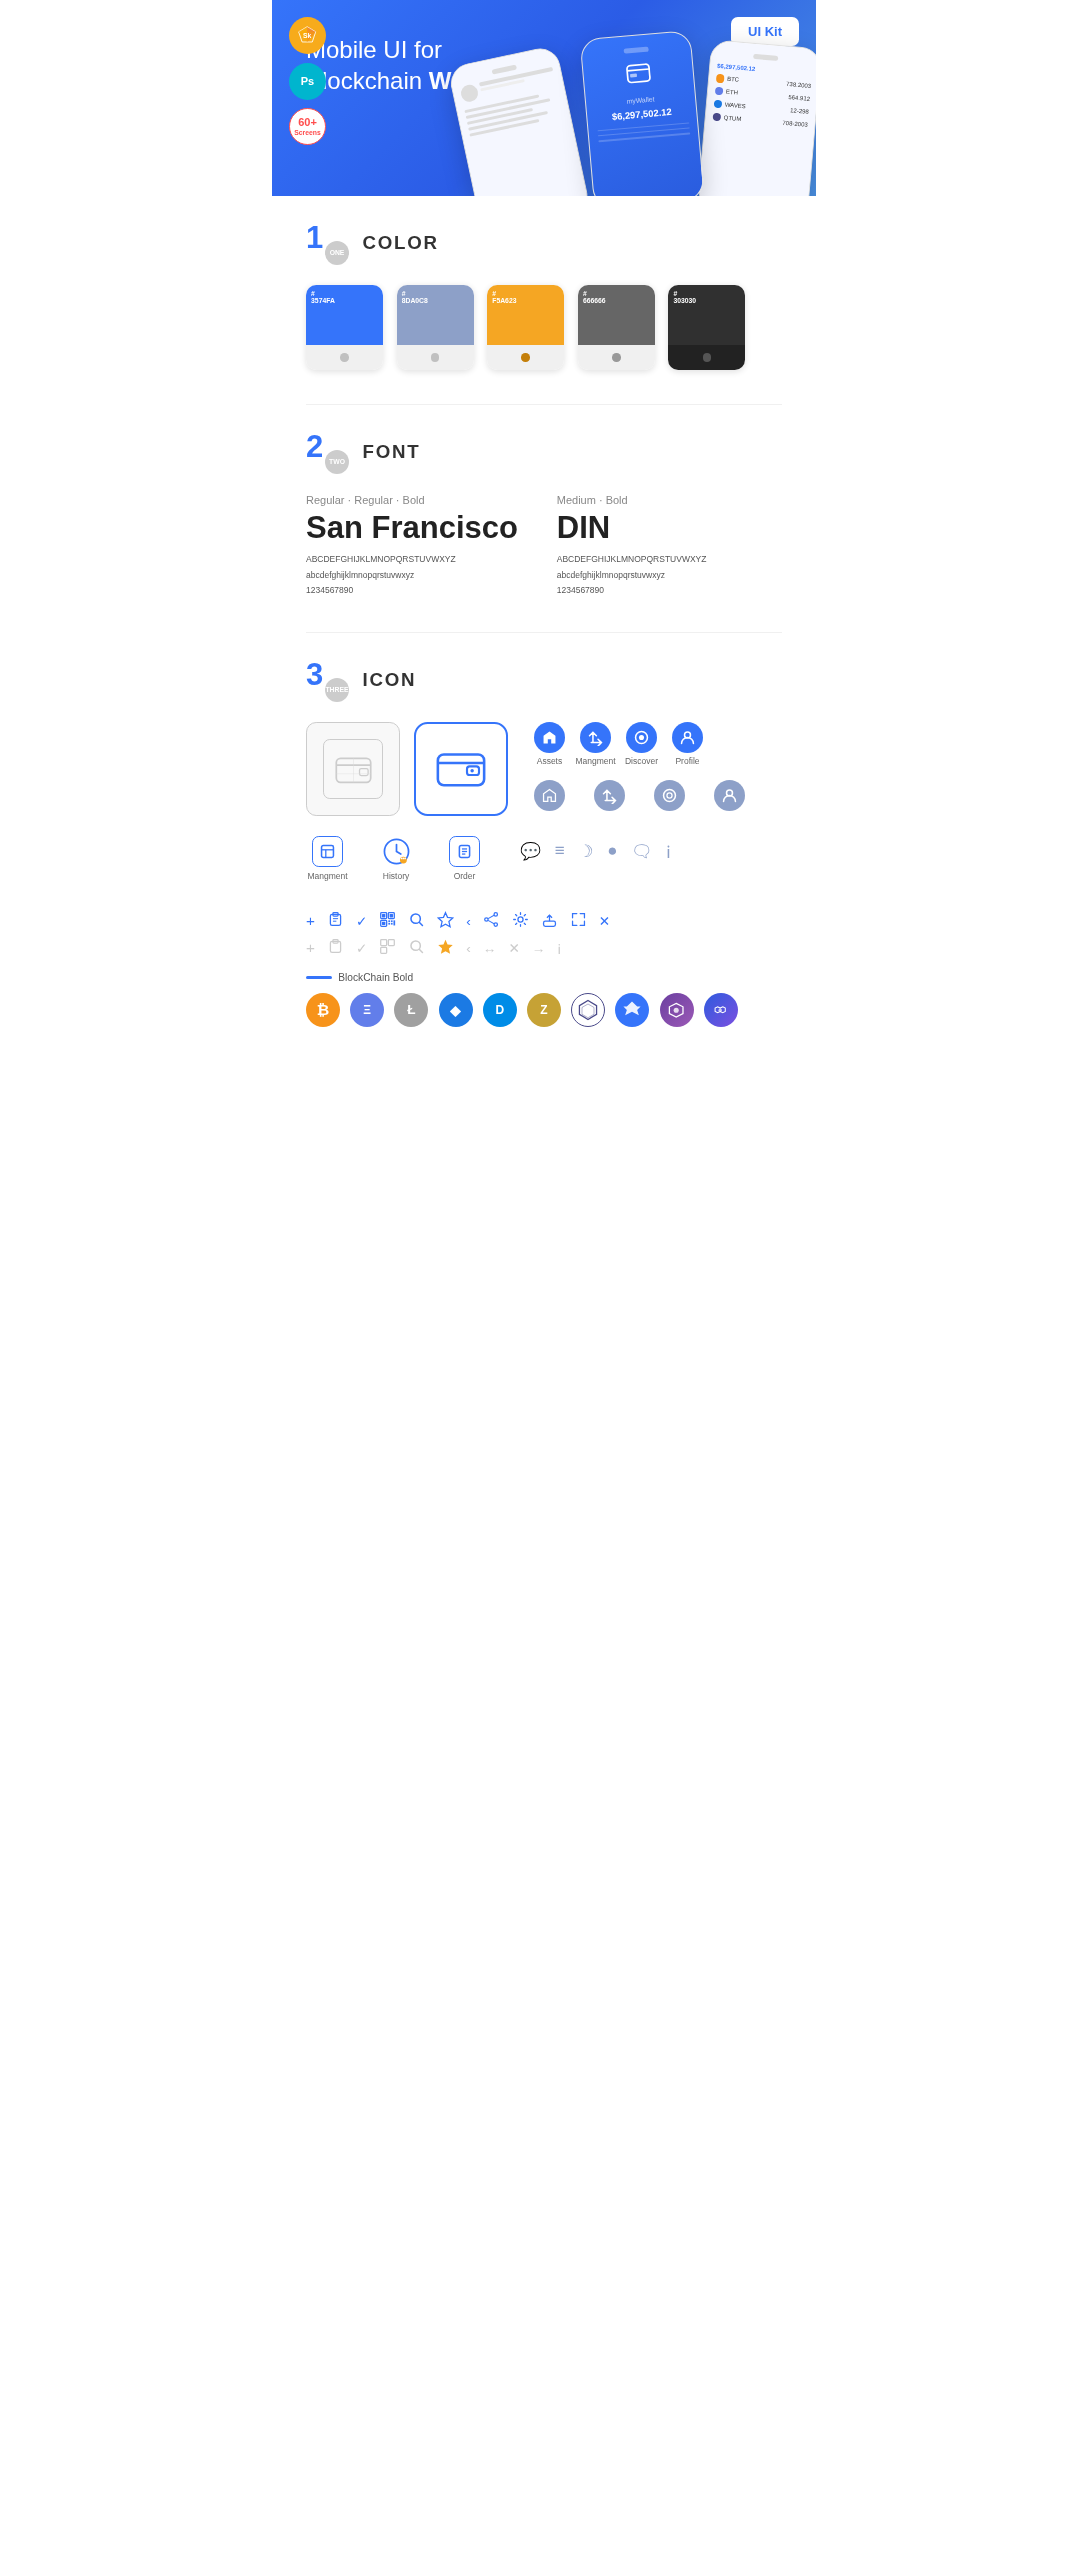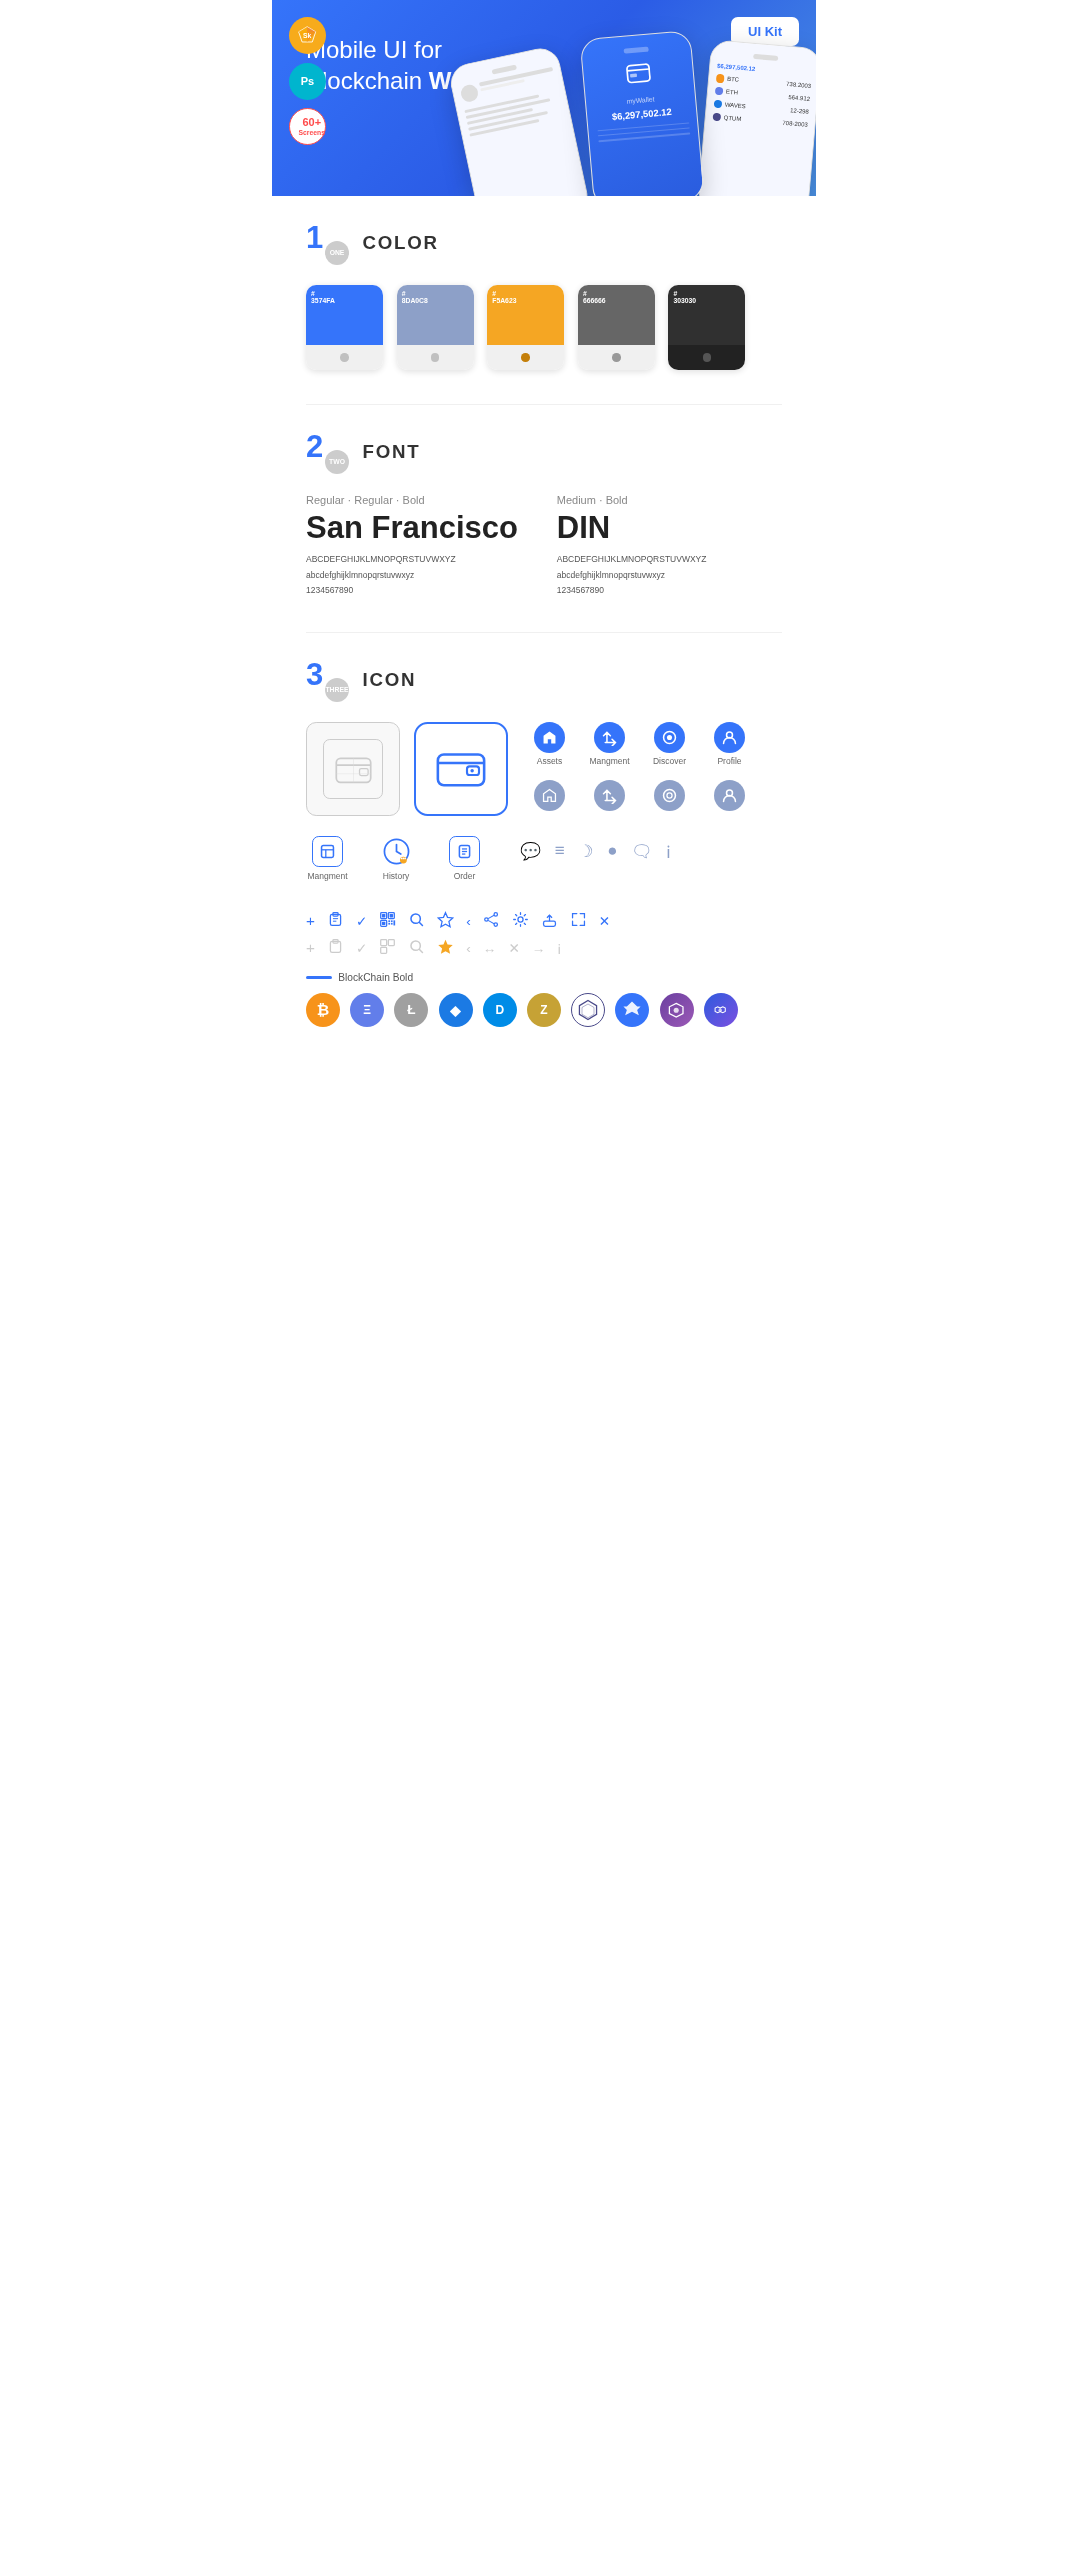--- a/index.html
+++ b/index.html
@@ -51,21 +51,21 @@
       height: 37px;
       border-radius: 50%;
       display: flex;
       align-items: center;
       justify-content: center;
       font-weight: 700;
       font-size: 9.4px;
     }
     .badge-sketch { background: #F7AB1B; color: white; }
     .badge-ps { background: #00B5CE; color: white; }
-    .badge-screens { background: white; color: #FF4D4D; border: 1.7px solid #FF4D4D; font-size: 7.7px; text-align: center; line-height: 1.1; justify-content: flex-end; }
+    .badge-screens { background: white; color: #FF4D4D; border: 1.7px solid #FF4D4D; font-size: 7.7px; text-align: center; line-height: 1.1; }
     .phone {
       background: white;
       border-radius: 20.4px;
       border: 1.7px solid #e0e0e0;
       width: 111px;
       height: 170px;
       overflow: hidden;
       box-shadow: 0 8.5px 25.5px rgba(0,0,0,0.2);
       position: relative;
     }
@@ -558,21 +558,21 @@
           <svg width="60" height="60" viewBox="0 0 70 70" fill="none">
             <rect x="8" y="18" width="54" height="36" rx="7" stroke="#3574FA" stroke-width="3" fill="none"></rect>
             <path d="M8 28h54" stroke="#3574FA" stroke-width="3"></path>
             <rect x="42" y="32" width="14" height="10" rx="3" stroke="#3574FA" stroke-width="2.5" fill="none"></rect>
             <circle cx="48" cy="37" r="2" fill="#3574FA"></circle>
           </svg>
         </div>
       </div>
 
       <div style="display:flex;flex-direction:column;gap:13.6px;">
-        <div style="display:flex;gap:17px;">
+        <div style="display:flex;gap:3px;">
 
           <div class="icon-item">
             <div class="icon-circle">
               <svg width="17" height="17" viewBox="0 0 20 20" fill="none">
                 <path d="M10 3L3 8v9h5v-5h4v5h5V8L10 3z" fill="white"></path>
               </svg>
             </div>
             <span>Assets</span>
           </div>
 

